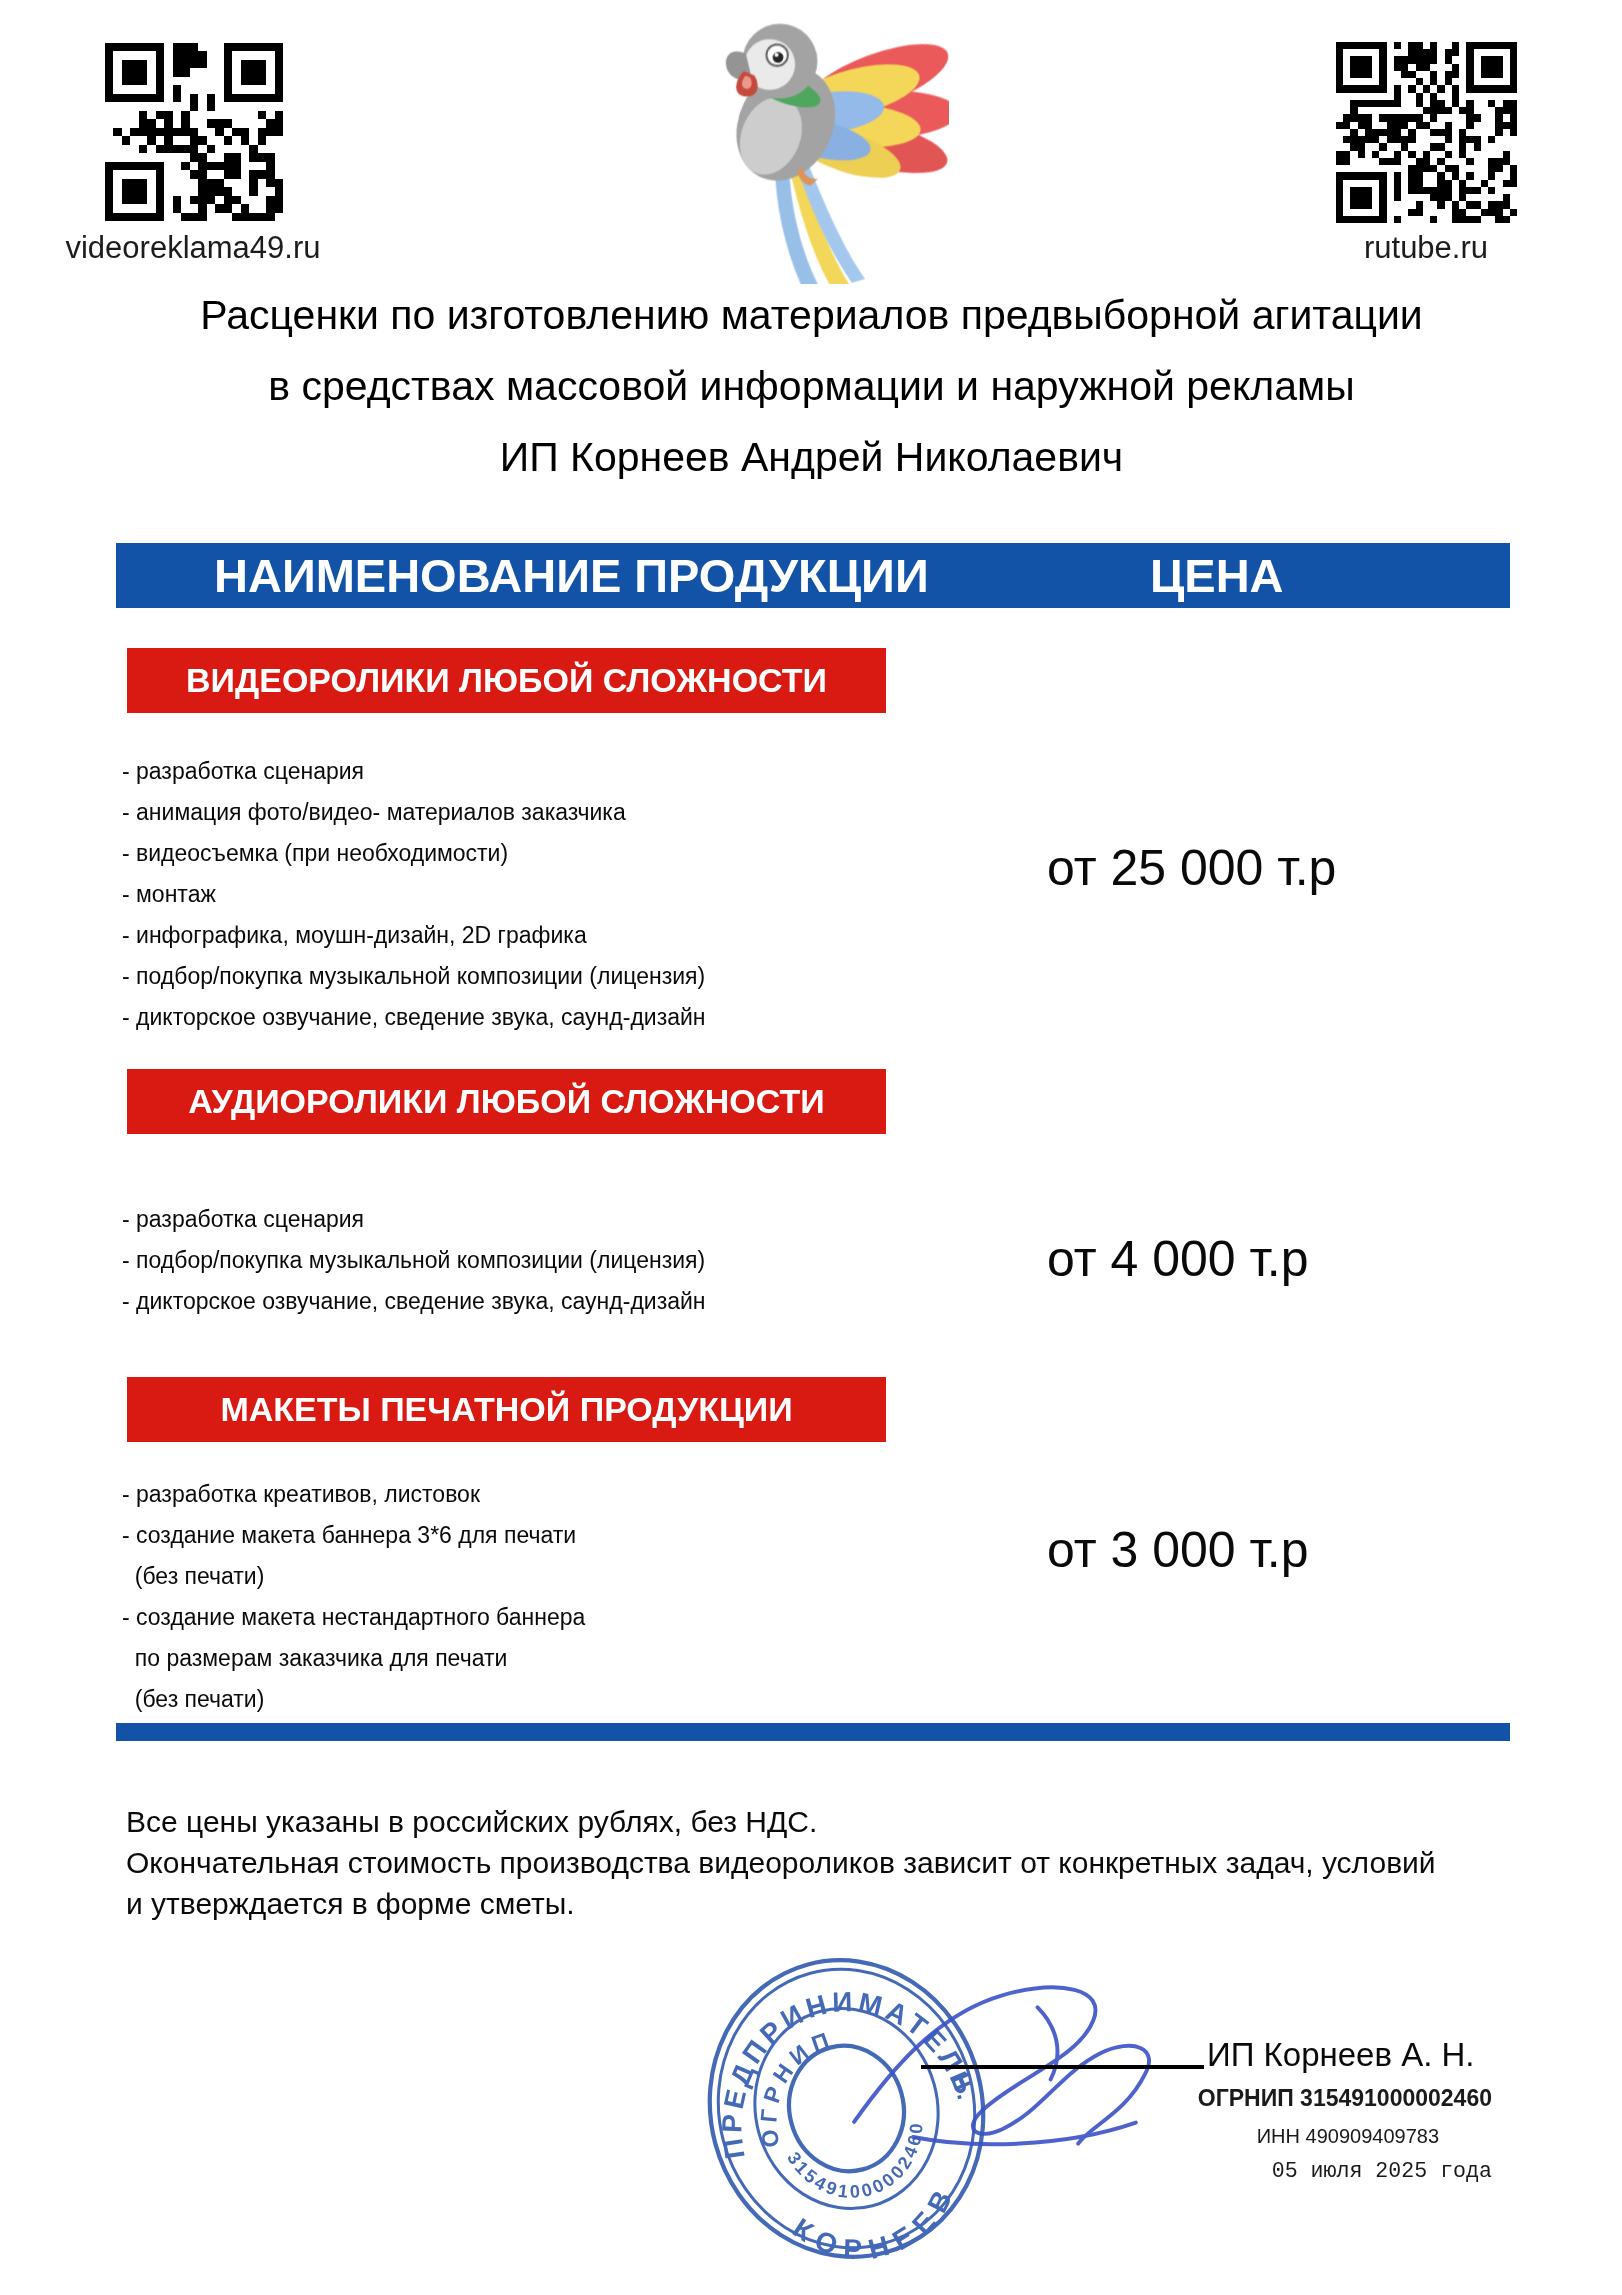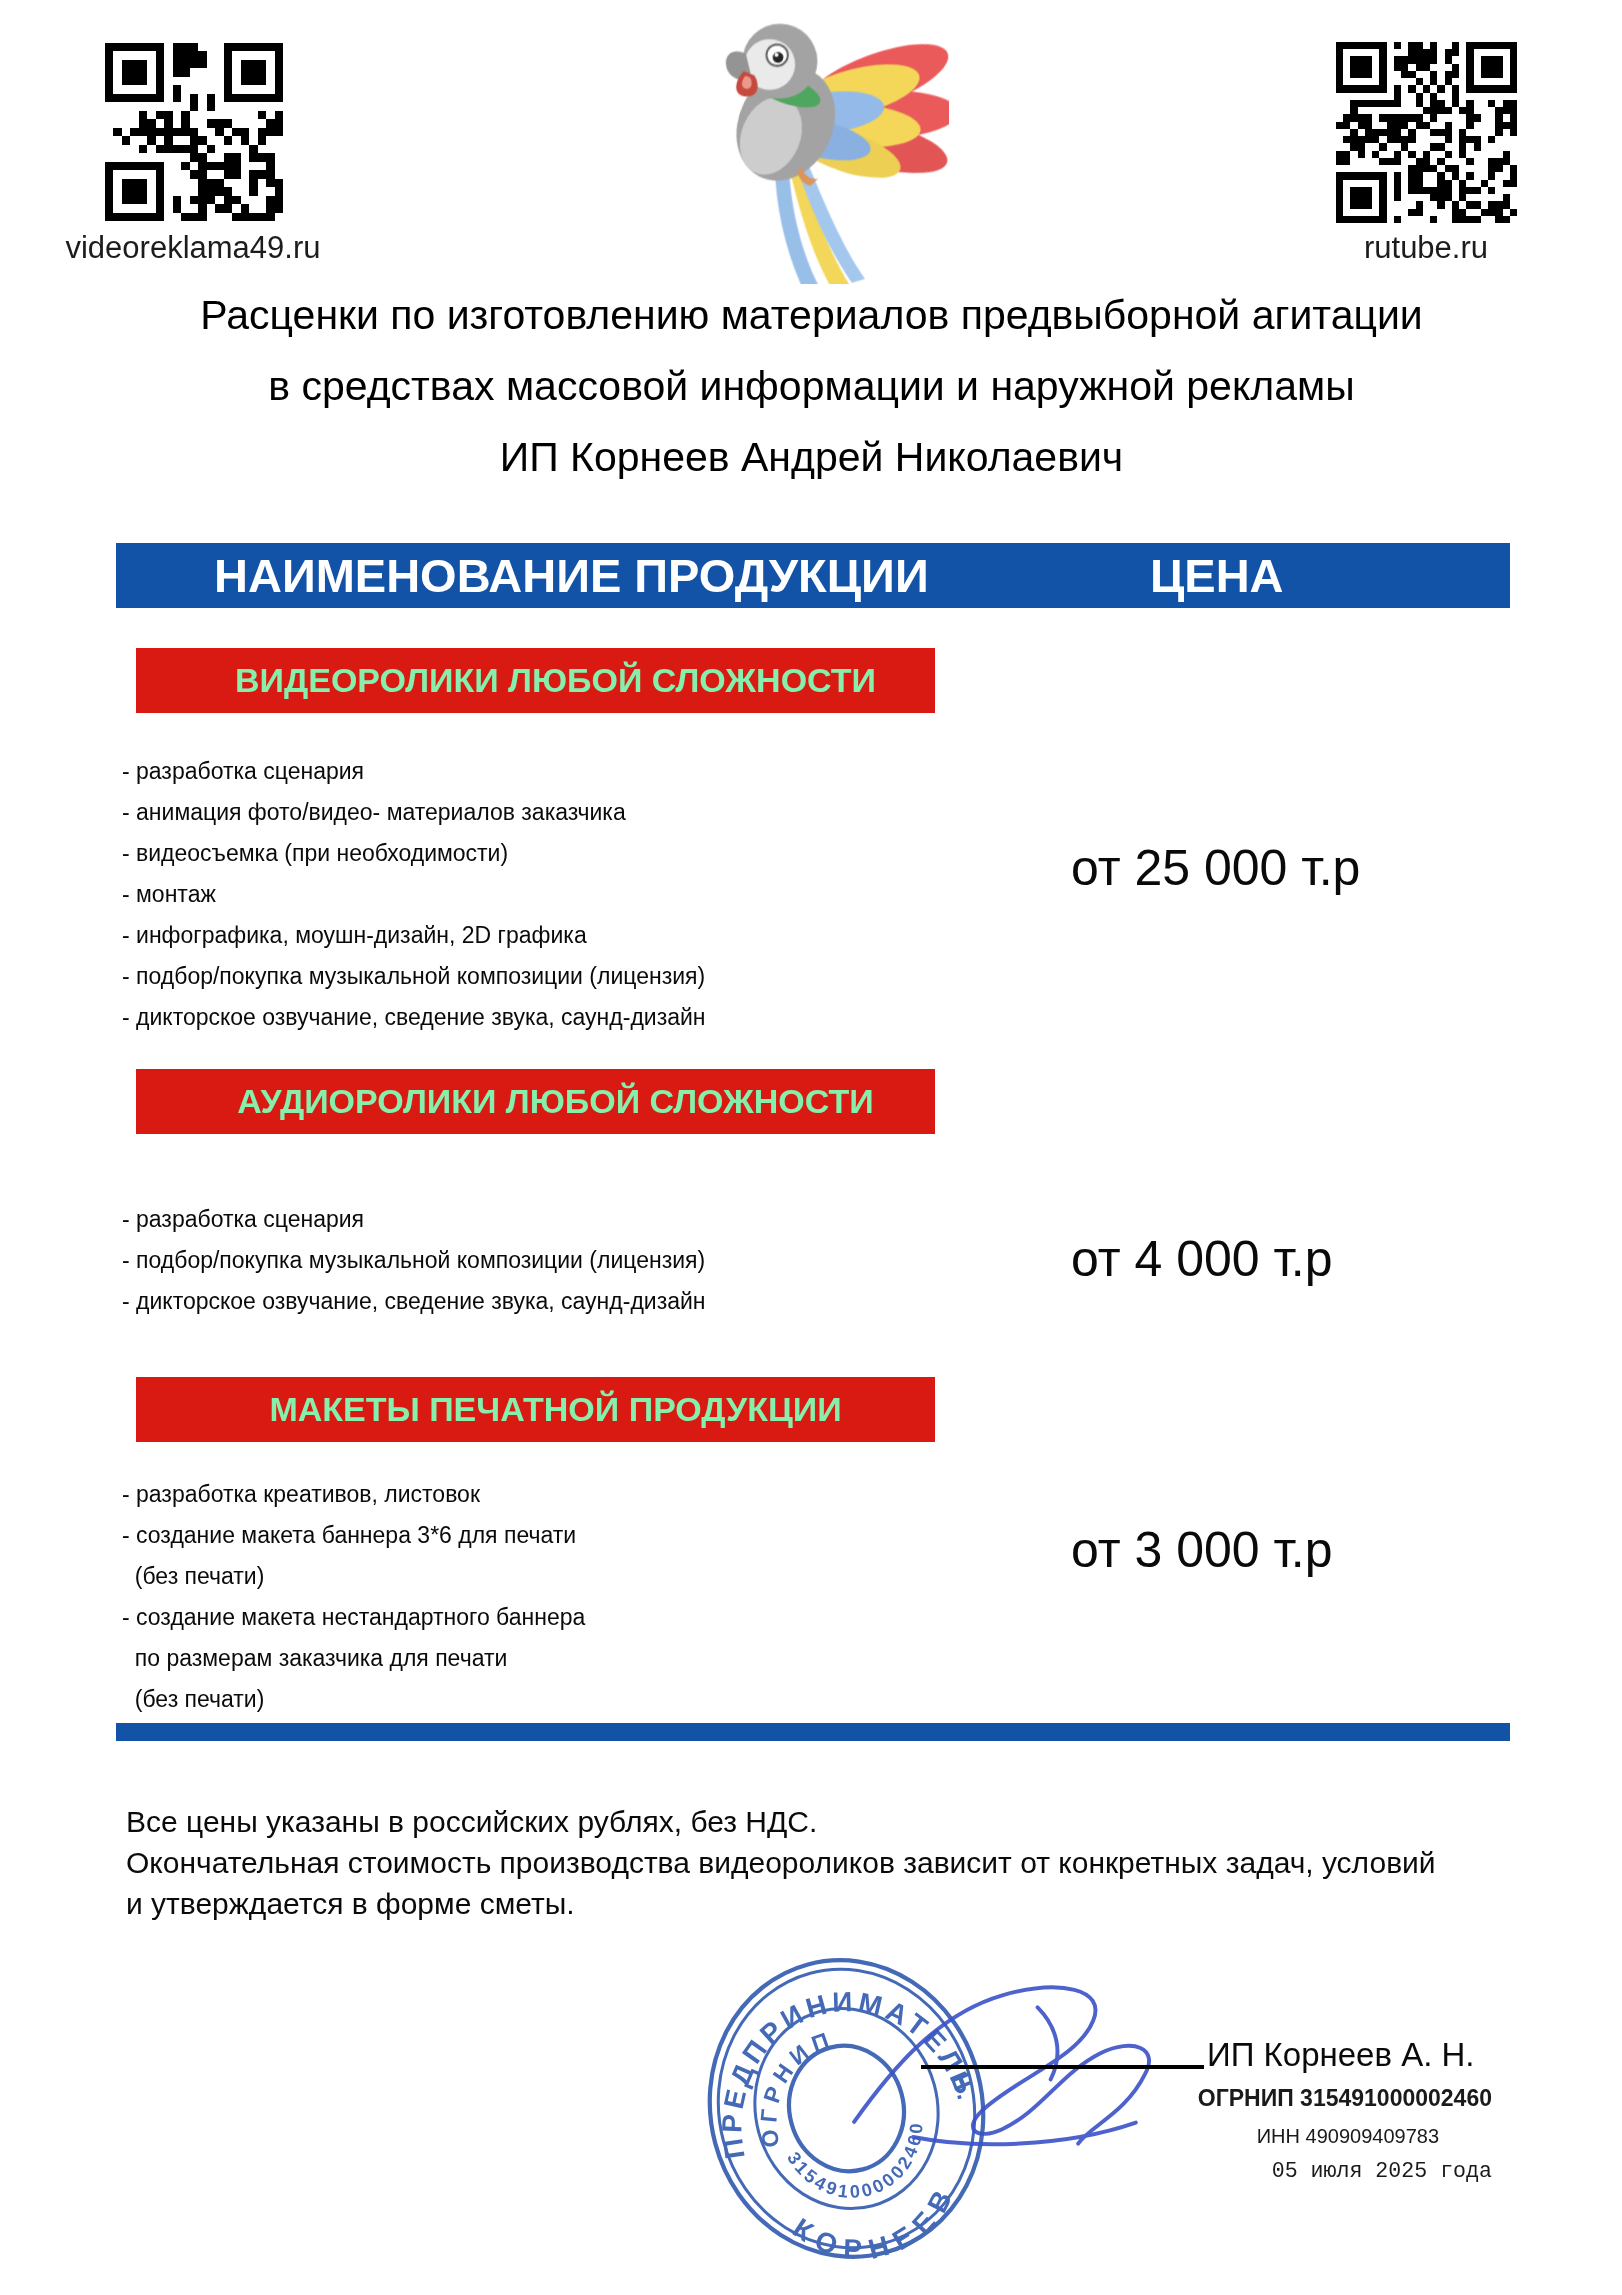--- a/index.html
+++ b/index.html
@@ -33,39 +33,39 @@
 
   
   .thead{
     position:absolute;left:116px;top:543px;width:1394px;height:65px;
     background:#1253a8;color:#fff;font-weight:bold;font-size:47px;
   }
   .thead .name-col{position:absolute;left:98px;top:0;line-height:65px;}
   .thead .price-col{position:absolute;left:1034px;top:0;line-height:65px;}
 
   .red-bar{
-    position:absolute;left:136px;width:759px;height:65px;
-    background:#d91a12;color:#86efac;font-weight:bold;font-size:34px;
-    text-align:center;line-height:65px;padding-left:40px;
+    position:absolute;left:127px;width:759px;height:65px;
+    background:#d91a12;color:#ffffff;font-weight:bold;font-size:34px;
+    text-align:center;line-height:65px;
   }
   #bar-1{top:648px;}
   #bar-2{top:1069px;}
   #bar-3{top:1377px;}
 
   ul.bullets{
     position:absolute;left:122px;margin:0;padding:0;list-style:none;
     font-size:23px;line-height:41px;white-space:pre-wrap;color:#0a0a0a;
   }
   #list-1{top:751px;}
   #list-2{top:1199px;}
   #list-3{top:1474px;}
 
   .price{
     position:absolute;left:1047px;
-    font-size:50px;color:#0a0a0a;white-space:nowrap;margin-left:24px;
+    font-size:50px;color:#0a0a0a;white-space:nowrap;
   }
   #price-1{top:839px;}
   #price-2{top:1230px;}
   #price-3{top:1521px;}
 
   .divider{
     position:absolute;left:116px;top:1723px;width:1394px;height:18.3px;background:#1253a8;
   }
 
   

